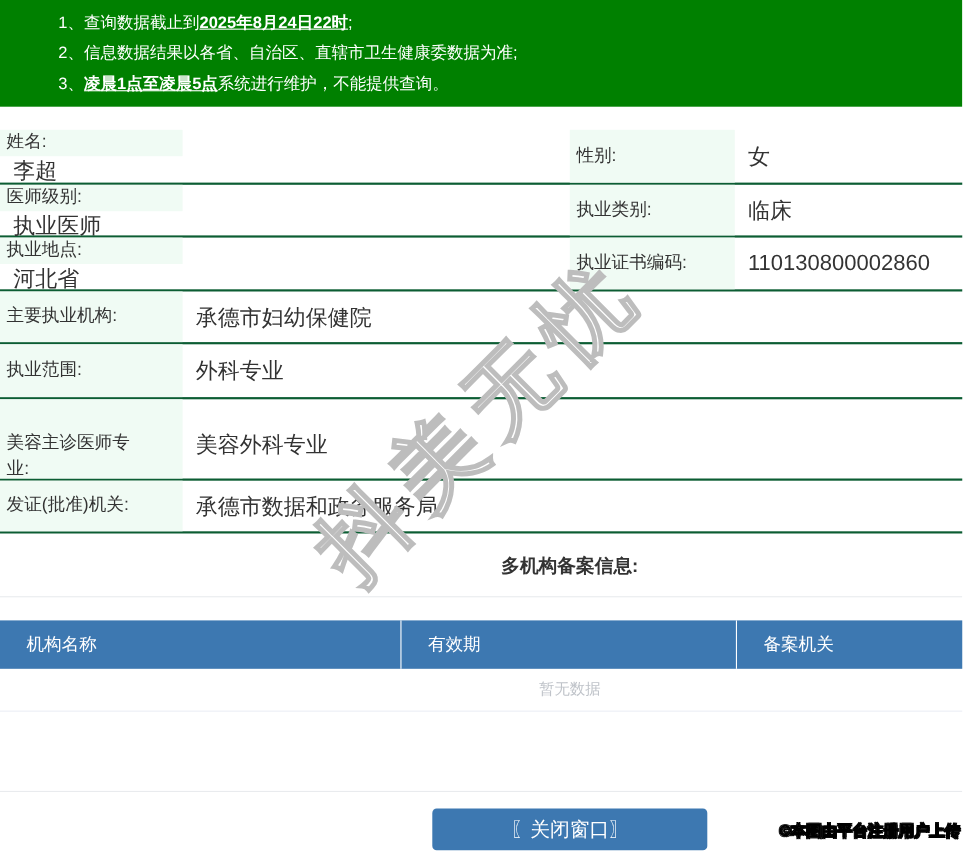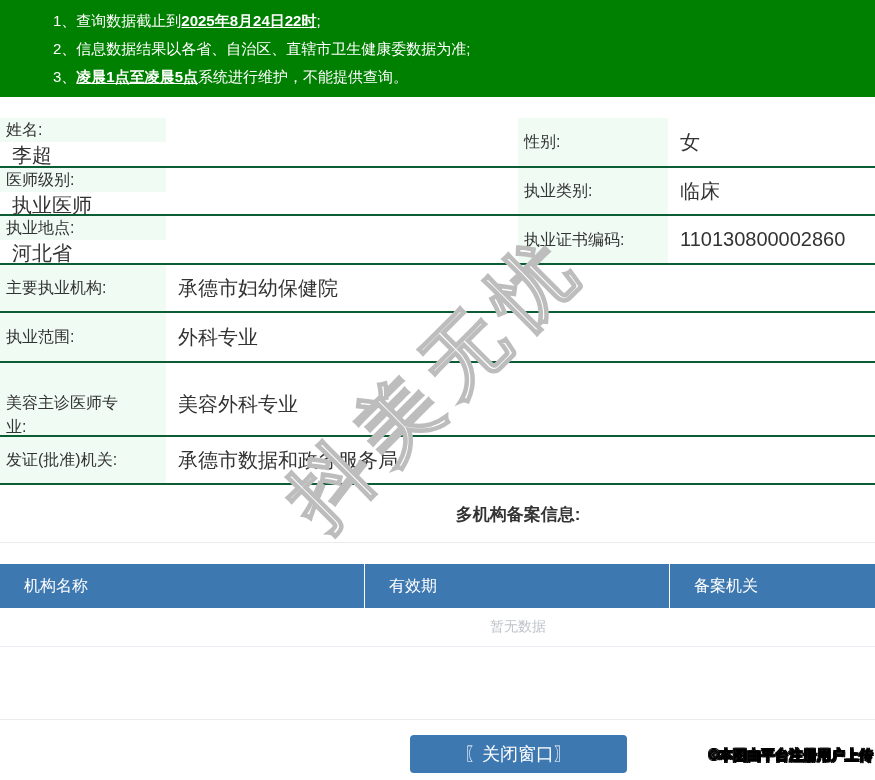--- a/index.html
+++ b/index.html
@@ -37,21 +37,21 @@
               display:flex; color:#fff; font-size:16px; }
   .reg-cell { display:flex; align-items:center; padding-left:24px; }
   .reg-c1 { width:365px; border-right:1px solid #fff; }
   .reg-c2 { width:305px; border-right:1px solid #fff; }
   .reg-c3 { flex:1; }
   .reg-empty { width:1036px; height:39px; border-bottom:1px solid #ebeef5;
                display:flex; align-items:center; justify-content:center;
                color:#bfc3c9; font-size:14px; }
 
   
-  .close-btn { display:block; margin:15px auto 0 auto; width:217px; height:38px;
+  .close-btn { display:block; margin:15px auto 0 auto; width:250px; height:38px;
                background:#3d78b1; color:#fff; font-size:18px; border:none;
                border-radius:4px; cursor:pointer; text-align:center; line-height:38px;
                font-family:"Liberation Sans","DejaVu Sans",sans-serif; }
 
   
   .diag-wm { position:absolute; left:237px; top:322px; width:400px; height:120px;
              display:flex; align-items:center; justify-content:center;
              transform:rotate(-45deg); font-size:80px; letter-spacing:14px;
              color:#fff; -webkit-text-stroke:2px #bdbdbd; z-index:5;
              pointer-events:none; white-space:nowrap; font-weight:bold; }

